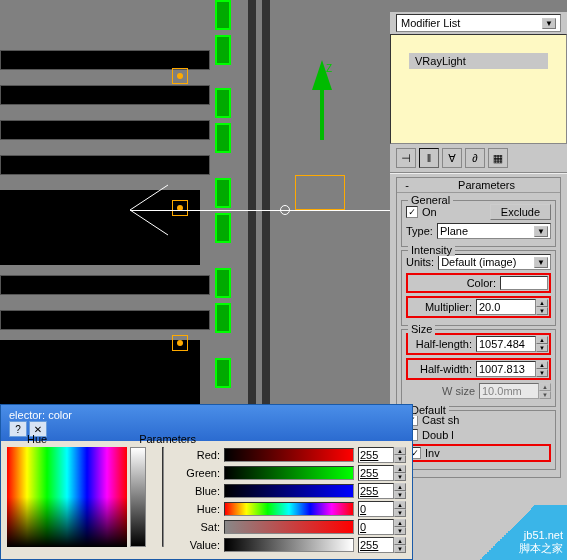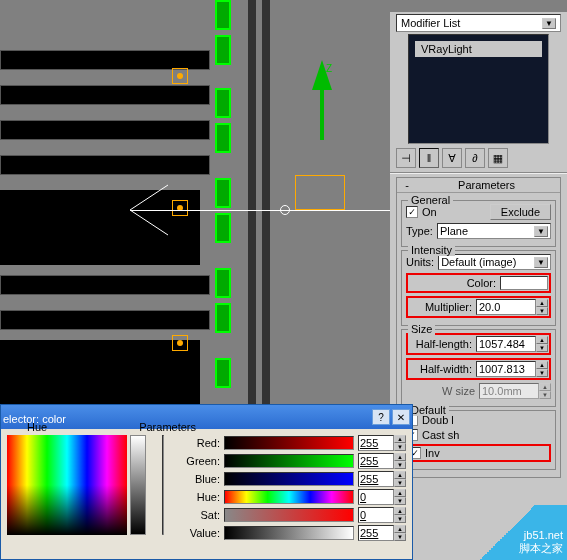--- a/index.html
+++ b/index.html
@@ -56,21 +56,21 @@
 .sel-arrow-line { position: absolute; left: 130px; top: 210px; width: 260px; height: 1px; background: #fff; }
 .arrow-outline { position: absolute; left: 130px; top: 185px; }
 .arrow-outline svg { overflow: visible; }
 
 
 .pivot { position: absolute; left: 280px; top: 205px; width: 10px; height: 10px; border: 1px solid #fff; border-radius: 50%; background: transparent; }
 
 
 .right-panel { position: absolute; right: 0; top: 12px; width: 177px; height: 560px; background: #c7c7c7; }
 .mod-list { background: #fff; border: 1px inset #888; padding: 2px 4px; margin: 2px 6px; display: flex; justify-content: space-between; align-items: center; }
-.mod-stack { background: #0f172a; border: 1px inset #888; margin: 2px 18px; height: 110px; padding: 6px; }
+.mod-stack { background: #fef9c3; border: 1px inset #888; margin: 2px 0; height: 110px; padding: 18px; }
 .stack-item { background: #c7c7c7; padding: 2px 6px; }
 .toolbar-row { display: flex; gap: 3px; margin: 4px 6px; }
 .tool-btn { width: 20px; height: 20px; border: 1px solid #888; background: #c7c7c7; display: flex; align-items: center; justify-content: center; }
 .tool-btn.pressed { border: 1px inset #666; }
 .divider { height: 1px; background: #888; margin: 4px 0; box-shadow: 0 1px 0 #eee; }
 
 
 .rollout { margin: 2px 6px; border: 1px solid #888; background: #c7c7c7; }
 .rollout-header { display: flex; align-items: center; padding: 1px 4px; background: #c7c7c7; border-bottom: 1px solid #999; }
 .rollout-header .toggle { width: 12px; text-align: center; margin-right: 4px; }
@@ -89,21 +89,21 @@
 .spinner input { width: 60px; border: 1px inset #888; padding: 1px 2px; font-size: 11px; background: #fff; }
 .spinner-btns { display: flex; flex-direction: column; }
 .spinner-btns span { width: 12px; height: 8px; border: 1px outset #ccc; background: #c7c7c7; font-size: 6px; line-height: 6px; text-align: center; }
 .color-swatch { width: 48px; height: 14px; background: #fff; border: 1px inset #888; }
 .checkbox { width: 12px; height: 12px; border: 1px inset #888; background: #fff; display: inline-flex; align-items: center; justify-content: center; font-size: 9px; }
 
 .red-highlight { border: 2px solid #e00 !important; padding: 1px; }
 
 
 .dialog { position: absolute; left: 0; bottom: 0; width: 413px; height: 156px; background: #e7e3d8; border: 1px solid #1a5aa8; }
-.titlebar { background: linear-gradient(#4a8ee8, #2b6bd0); color: #fff; padding: 4px 2px; display: flex; justify-content: space-between; align-items: flex-end; }
+.titlebar { background: linear-gradient(#4a8ee8, #2b6bd0); color: #fff; padding: 4px 8px; display: flex; justify-content: space-between; align-items: flex-start; flex-direction: column; }
 .titlebar-btns { display: flex; gap: 2px; }
 .titlebar-btn { width: 18px; height: 16px; background: #d8e4f4; border: 1px solid #6a9edc; display: flex; align-items: center; justify-content: center; font-size: 10px; color: #000; }
 .dialog-body { display: flex; padding: 6px; gap: 16px; }
 .hue-panel { position: relative; }
 .hue-box { width: 120px; height: 100px; background: linear-gradient(to right, red, yellow, lime, cyan, blue, magenta, red); position: relative; }
 .hue-box::after { content: ''; position: absolute; inset: 0; background: linear-gradient(to bottom, rgba(255,255,255,0) 0%, rgba(0,0,0,0) 50%, #000 100%); }
 .hue-label { position: absolute; top: -14px; left: 20px; }
 .white-label { position: absolute; top: -14px; right: -50px; }
 .white-strip { width: 16px; height: 100px; background: linear-gradient(to bottom, #fff, #000); border: 1px solid #888; }
 .value-strip { width: 16px; height: 100px; background: linear-gradient(to bottom, #fff, #000); border: 1px inset #888; }
@@ -266,26 +266,26 @@
                 <span>▲</span>
                 <span>▼</span>
               </div>
           </div>
         </div>
       </div>
 
       <div class="group-frame">
         <span class="group-title">Default</span>
         <div class="row">
+            <span class="checkbox">✓</span>
+            <label>Cast sh</label>
+          </div>
+        <div class="row">
             <span class="checkbox"></span>
             <label>Doub l</label>
-          </div>
-        <div class="row">
-            <span class="checkbox">✓</span>
-            <label>Cast sh</label>
           </div>
         <div class="row red-highlight">
             <span class="checkbox">✓</span>
             <label>Inv</label>
           </div>
       </div>
     </div>
   </div>
 </div>
 

